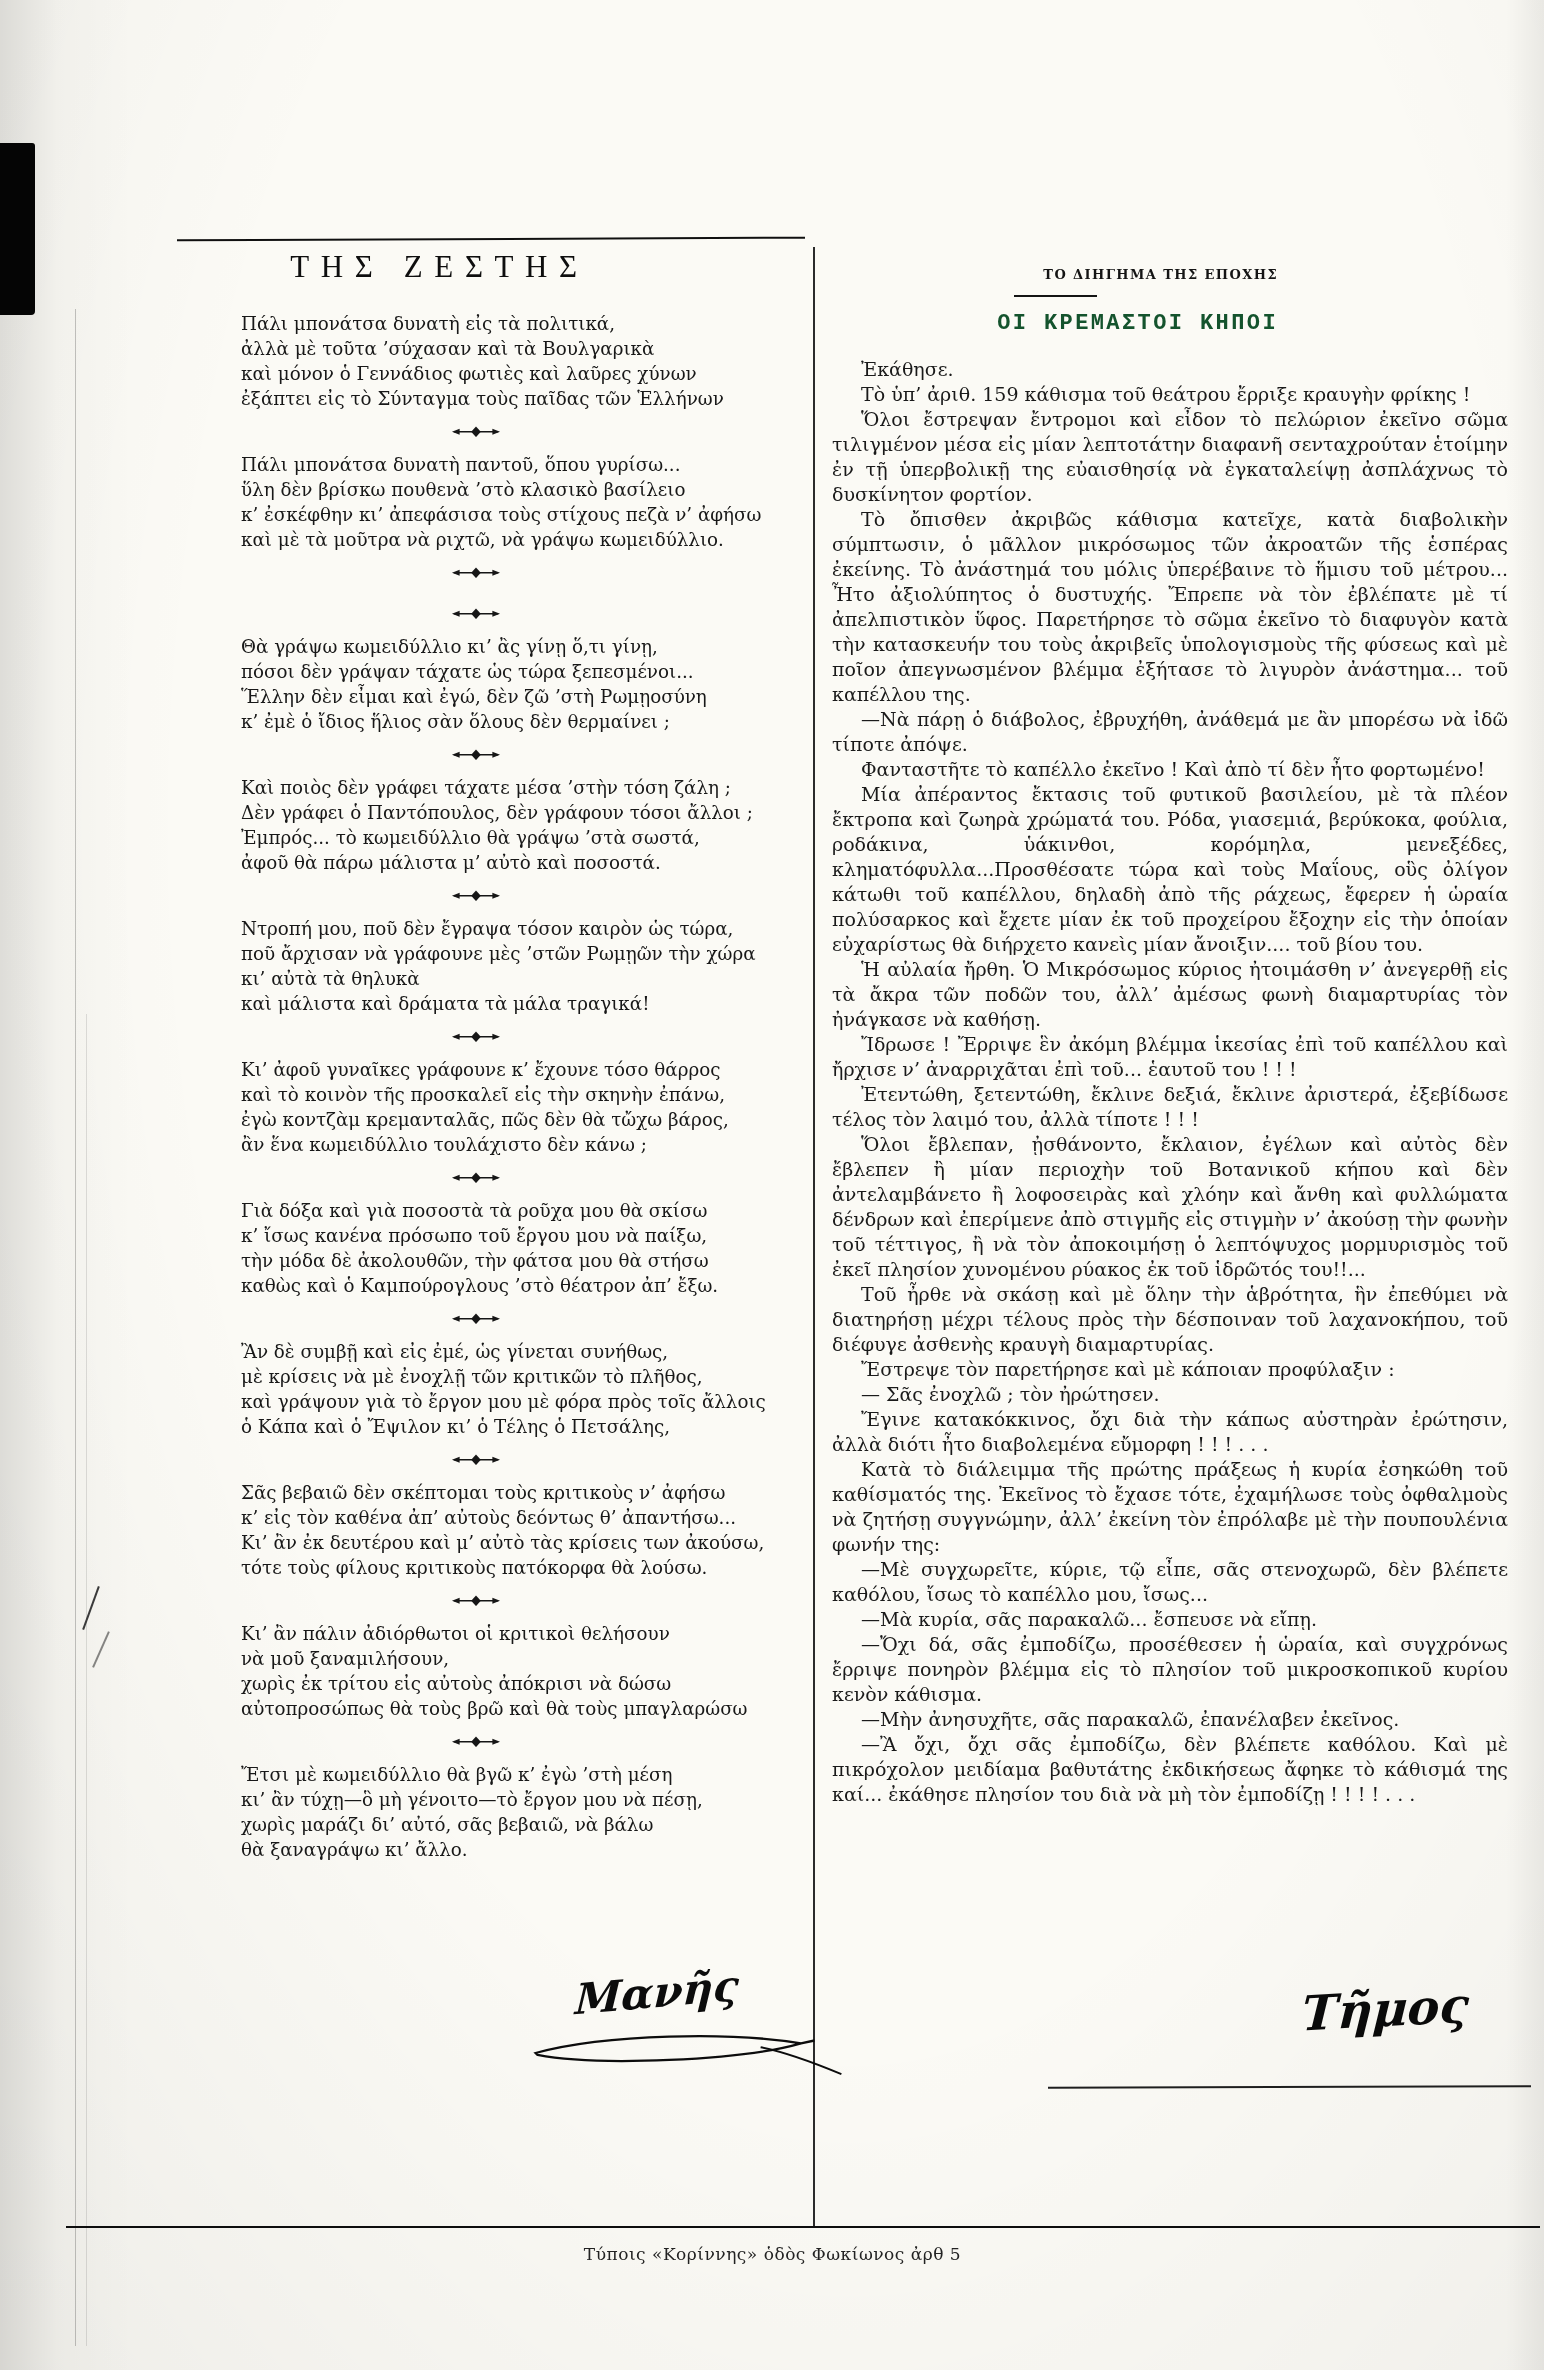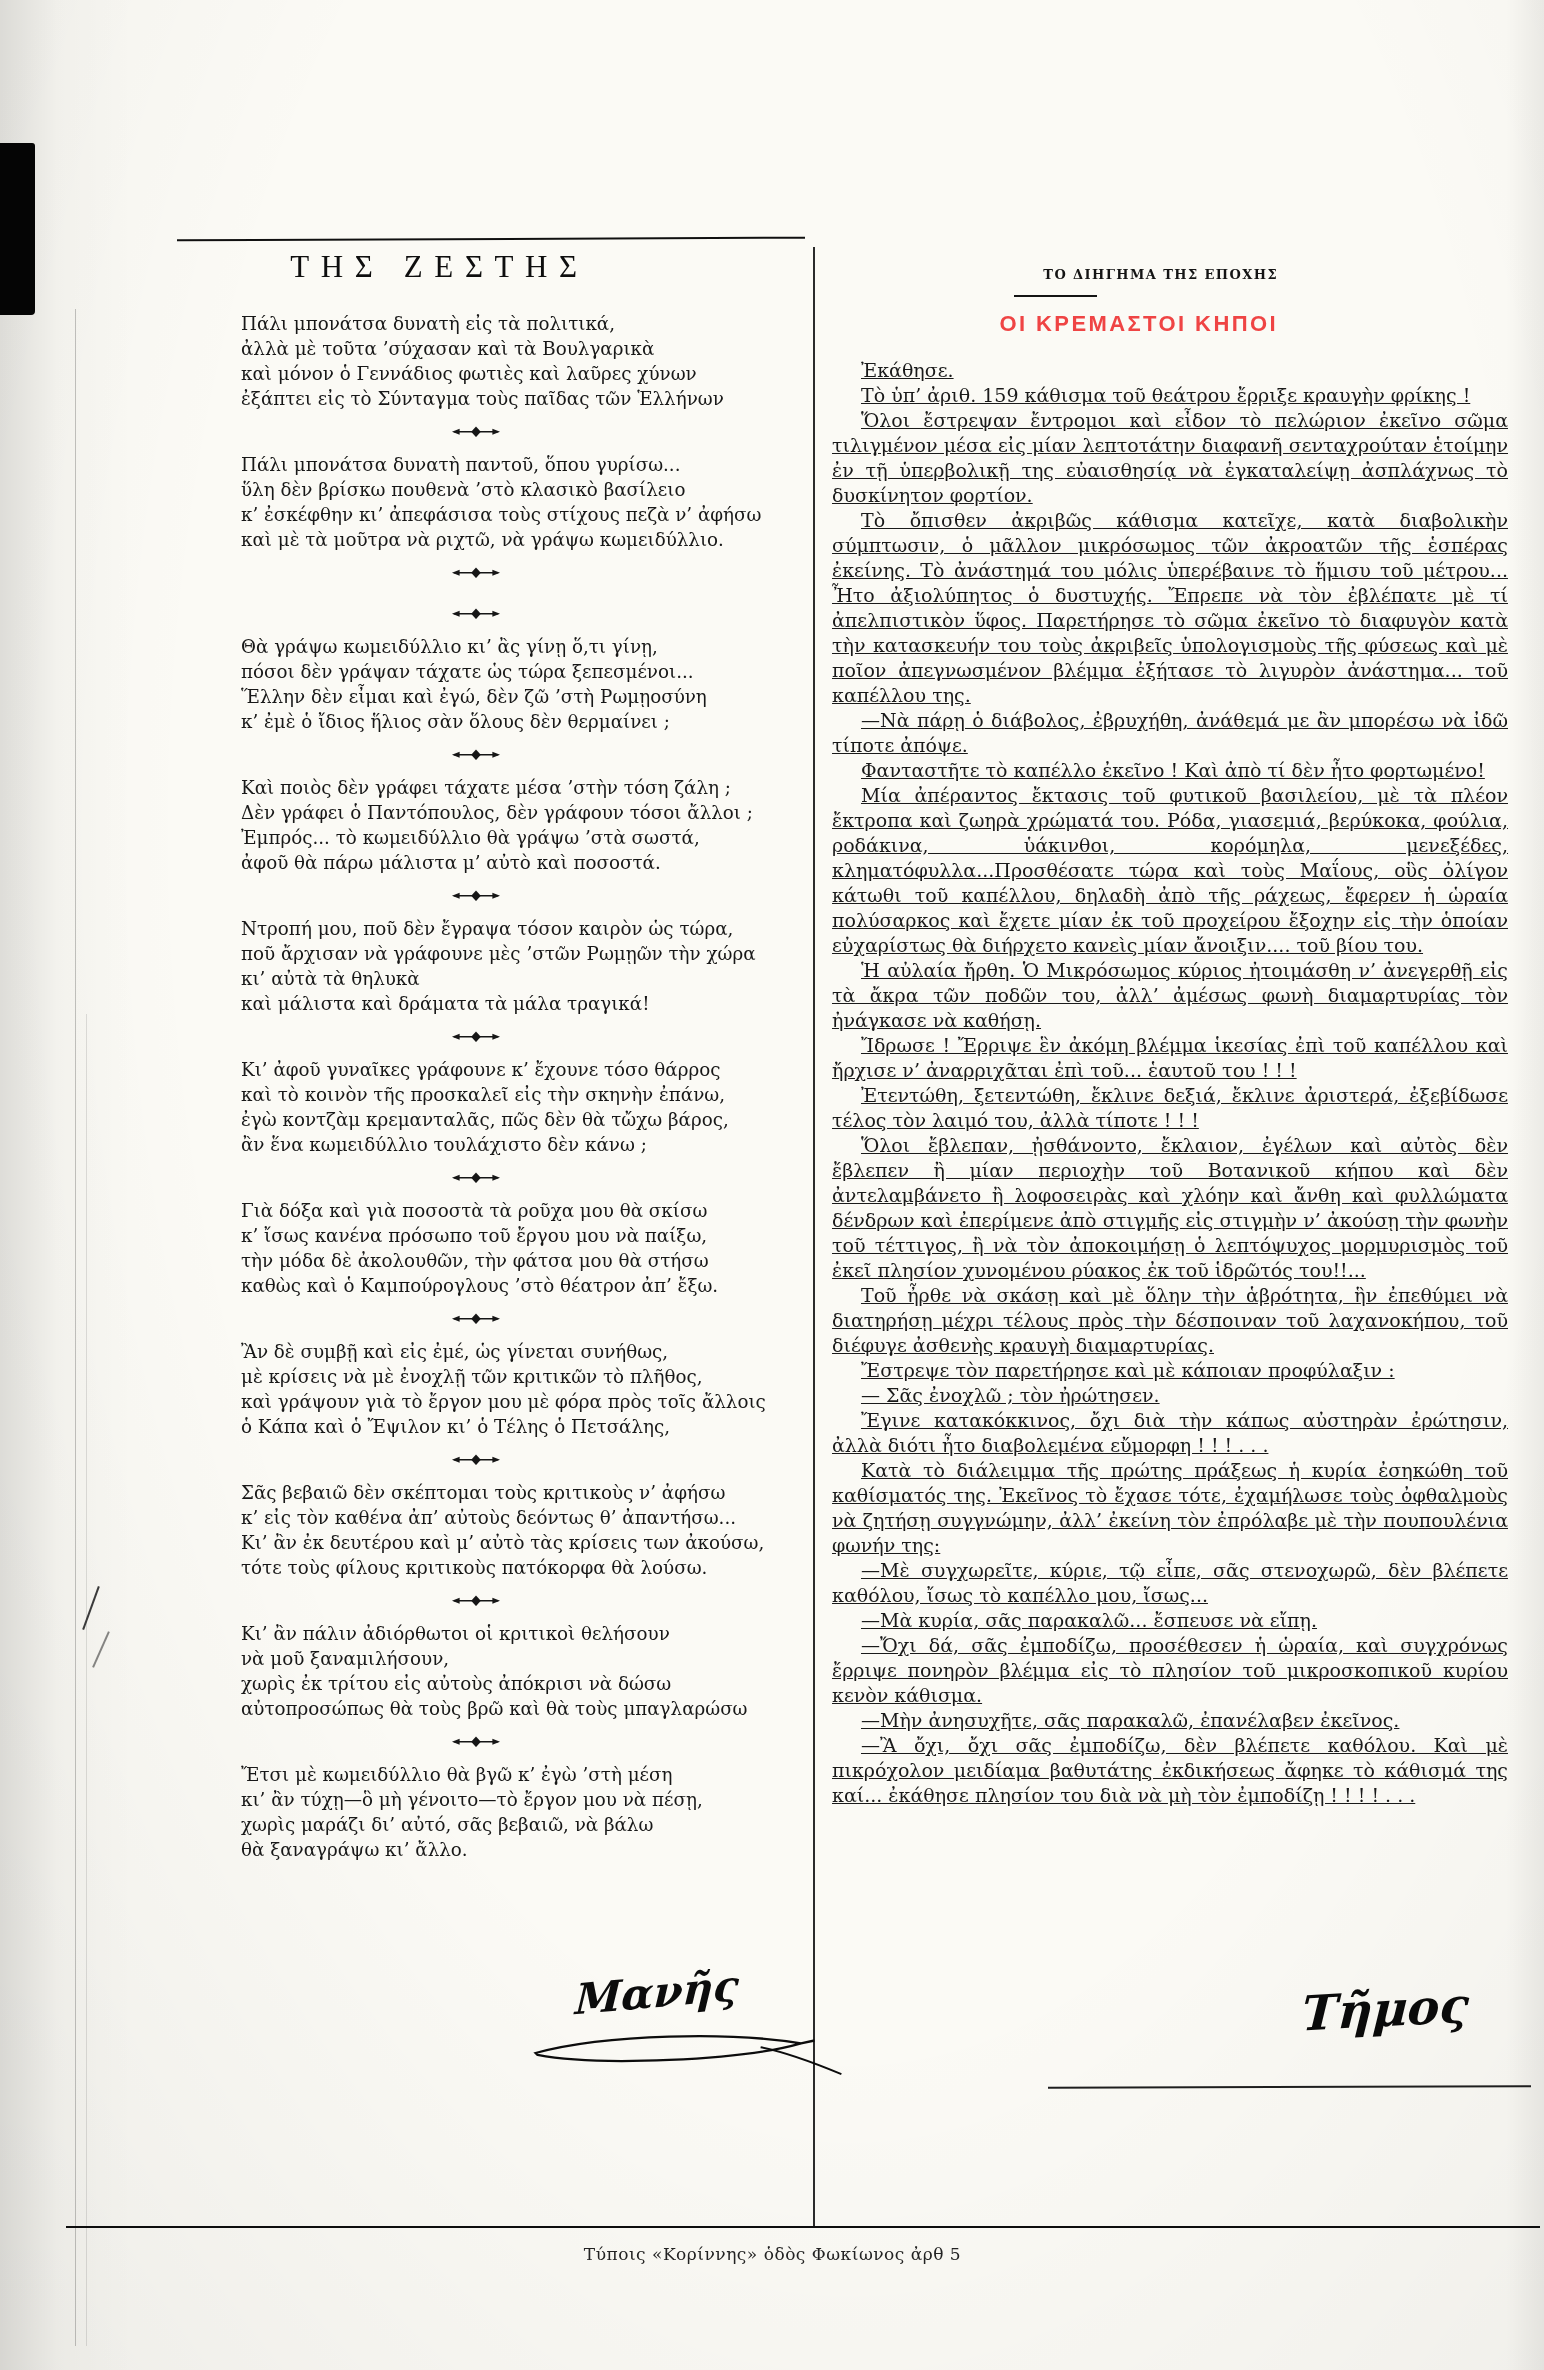--- a/index.html
+++ b/index.html
@@ -46,28 +46,28 @@
   .signature-left svg{position:absolute;left:0;top:60px;}
   
   .right-col{position:absolute;left:832px;top:249px;width:682px;}
   .head-block{width:446px;text-align:right;margin-top:12px;}
   .story-header{
     font-weight:bold;font-size:13px;letter-spacing:1.4px;color:#141414;
     padding-top:5.8px;white-space:nowrap;
   }
   .title-rule{width:83px;height:1.9px;background:#141414;margin:13.5px auto 0 auto;}
   .story-title{
-    font-family:Liberation Sans, sans-serif;font-weight:bold;font-size:22px;
-    letter-spacing:2.4px;margin-top:13.5px;color:#ef4444;white-space:nowrap;
+    font-family:Liberation Mono, monospace;font-weight:bold;font-size:22px;
+    letter-spacing:2.4px;margin-top:13.5px;color:#14532d;white-space:nowrap;
   }
   .story-body{
     margin-top:21px;width:676px;text-align:justify;
     font-size:19px;line-height:25px;color:#1a1a1a;
   }
-  .story-body p{margin:0;text-indent:29px;text-decoration:underline;}
+  .story-body p{margin:0;text-indent:29px;}
   .signature-right{position:absolute;left:1302px;top:1981px;width:251px;height:106px;}
   .signature-right .sig-text{
     font-style:italic;font-weight:bold;font-size:48px;color:#0a0a0a;
     transform:rotate(-3deg) skewX(-6deg);display:inline-block;
   }
   
   .footer-imprint{
     position:absolute;left:0;top:2244px;width:1545px;text-align:center;
     font-size:17px;color:#222;letter-spacing:0.5px;
   }

